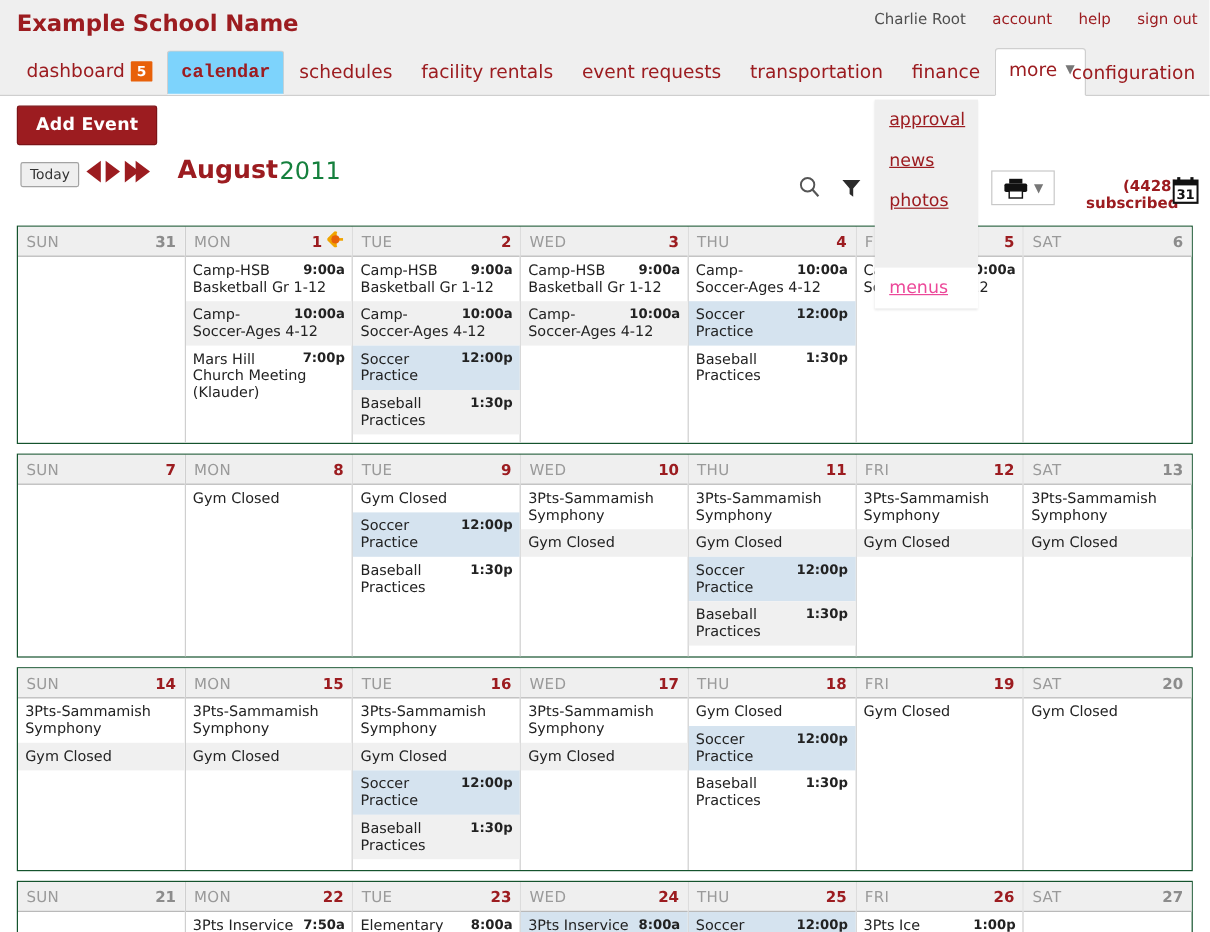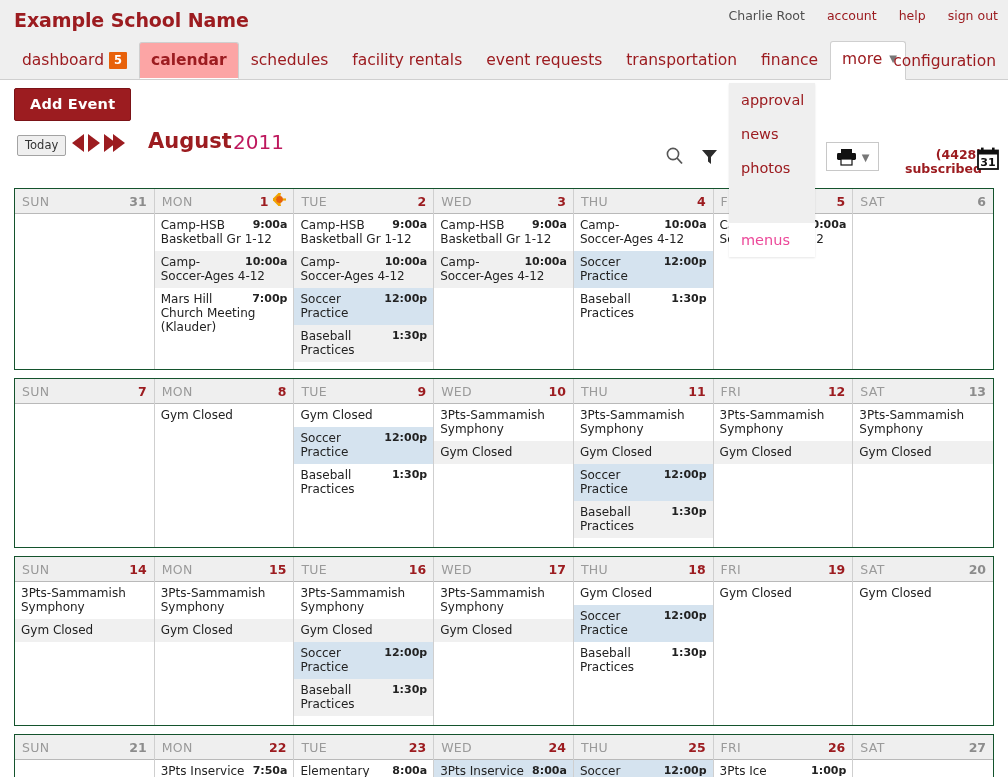--- a/index.html
+++ b/index.html
@@ -29,23 +29,23 @@
     position: relative; height: 40px; background:#efefef;
     border-bottom: 1px solid #cfcfcf;
   }
   .tabs { position:absolute; left: 10px; bottom: 0; display:flex; align-items:center; }
   .tab {
     font-size: 15.5px; color:#9c1c20; padding: 8px 11px 9px 11px;
     line-height: 18px; white-space:nowrap; cursor:pointer;
     border: 1px solid transparent; border-bottom: none; position:relative;
   }
   .tab.active {
-    background:#fca5a5; font-weight:bold;
+    background:#7dd3fc; font-weight:bold;
     border: 1px solid #cfcfcf; border-bottom: 1px solid #fff;
-    margin-bottom: -1px; border-radius: 3px 3px 0 0;
+    margin-bottom: -1px; border-radius: 3px 3px 0 0; font-family: Liberation Mono, monospace;
   }
   .tab.more {
     background:#fff; border:1px solid #cfcfcf; border-bottom:1px solid #fff;
     margin-bottom:-1px; border-radius:3px 3px 0 0; padding-right: 8px;
   }
   .badge {
     display:inline-block; background:#e8610a; color:#fff;
     font-size: 11.5px; font-weight:bold; line-height: 14px;
     padding: 1px 5px 2px 5px; margin-left: 5px; border-radius: 1px;
     position: relative; top:-1px;
@@ -57,21 +57,21 @@
   }
 
   
   .dropdown {
     position:absolute; left: 729px; top: 83px; width: 86px;
     background:#efefef; z-index: 40;
     box-shadow: 0 1px 2px rgba(0,0,0,0.10);
   }
   .dropdown .item {
     font-size: 14.5px; color:#9c1c20; padding: 9px 12px 9px 12px;
-    cursor:pointer; white-space:nowrap;
+    cursor:pointer; white-space:nowrap;text-decoration:underline;
   }
   .dropdown .item.hover { background:#fff; color:#ec4899;margin-top:38px; }
 
   
   .actionrow { position:relative; height: 42px; }
   .btn-add {
     position:absolute; left: 14px; top: 8px;
     background:#9c1c20; color:#fff; font-size: 14.5px; font-weight:bold;
     padding: 7px 15px 8px 15px; border:1px solid #7b1317; border-radius: 2px;
     cursor:pointer; letter-spacing: 0.2px;
@@ -94,21 +94,21 @@
     border-top: 9px solid transparent; border-bottom:9px solid transparent; border-left: 12px solid #9c1c20;
   }
   .arr-rr:before { left: 0; }
   .arr-rr:after { left: 9px; }
   .month-name {
     position:absolute; left: 148px; top: 7px;
     font-size: 21px; font-weight:bold; color:#9c1c20;
   }
   .month-year {
     position:absolute; left: 233px; top: 8px;
-    font-size: 20px; color:#be185d;
+    font-size: 20px; color:#15803d;
   }
   .search-ico { position:absolute; left: 665px; top: 146px; cursor:pointer; }
   .filter-ico { position:absolute; left: 700px; top: 147px; cursor:pointer; }
   .print-box {
     position:absolute; left: 826px; top: 142px;
     width: 53px; height: 29px; border:1px solid #c8c8c8; background:#fff;
     display:flex; align-items:center; justify-content:center; gap:3px; cursor:pointer;
   }
   .subscribed {
     position:absolute; left: 900px; top: 148px; width: 82px;

